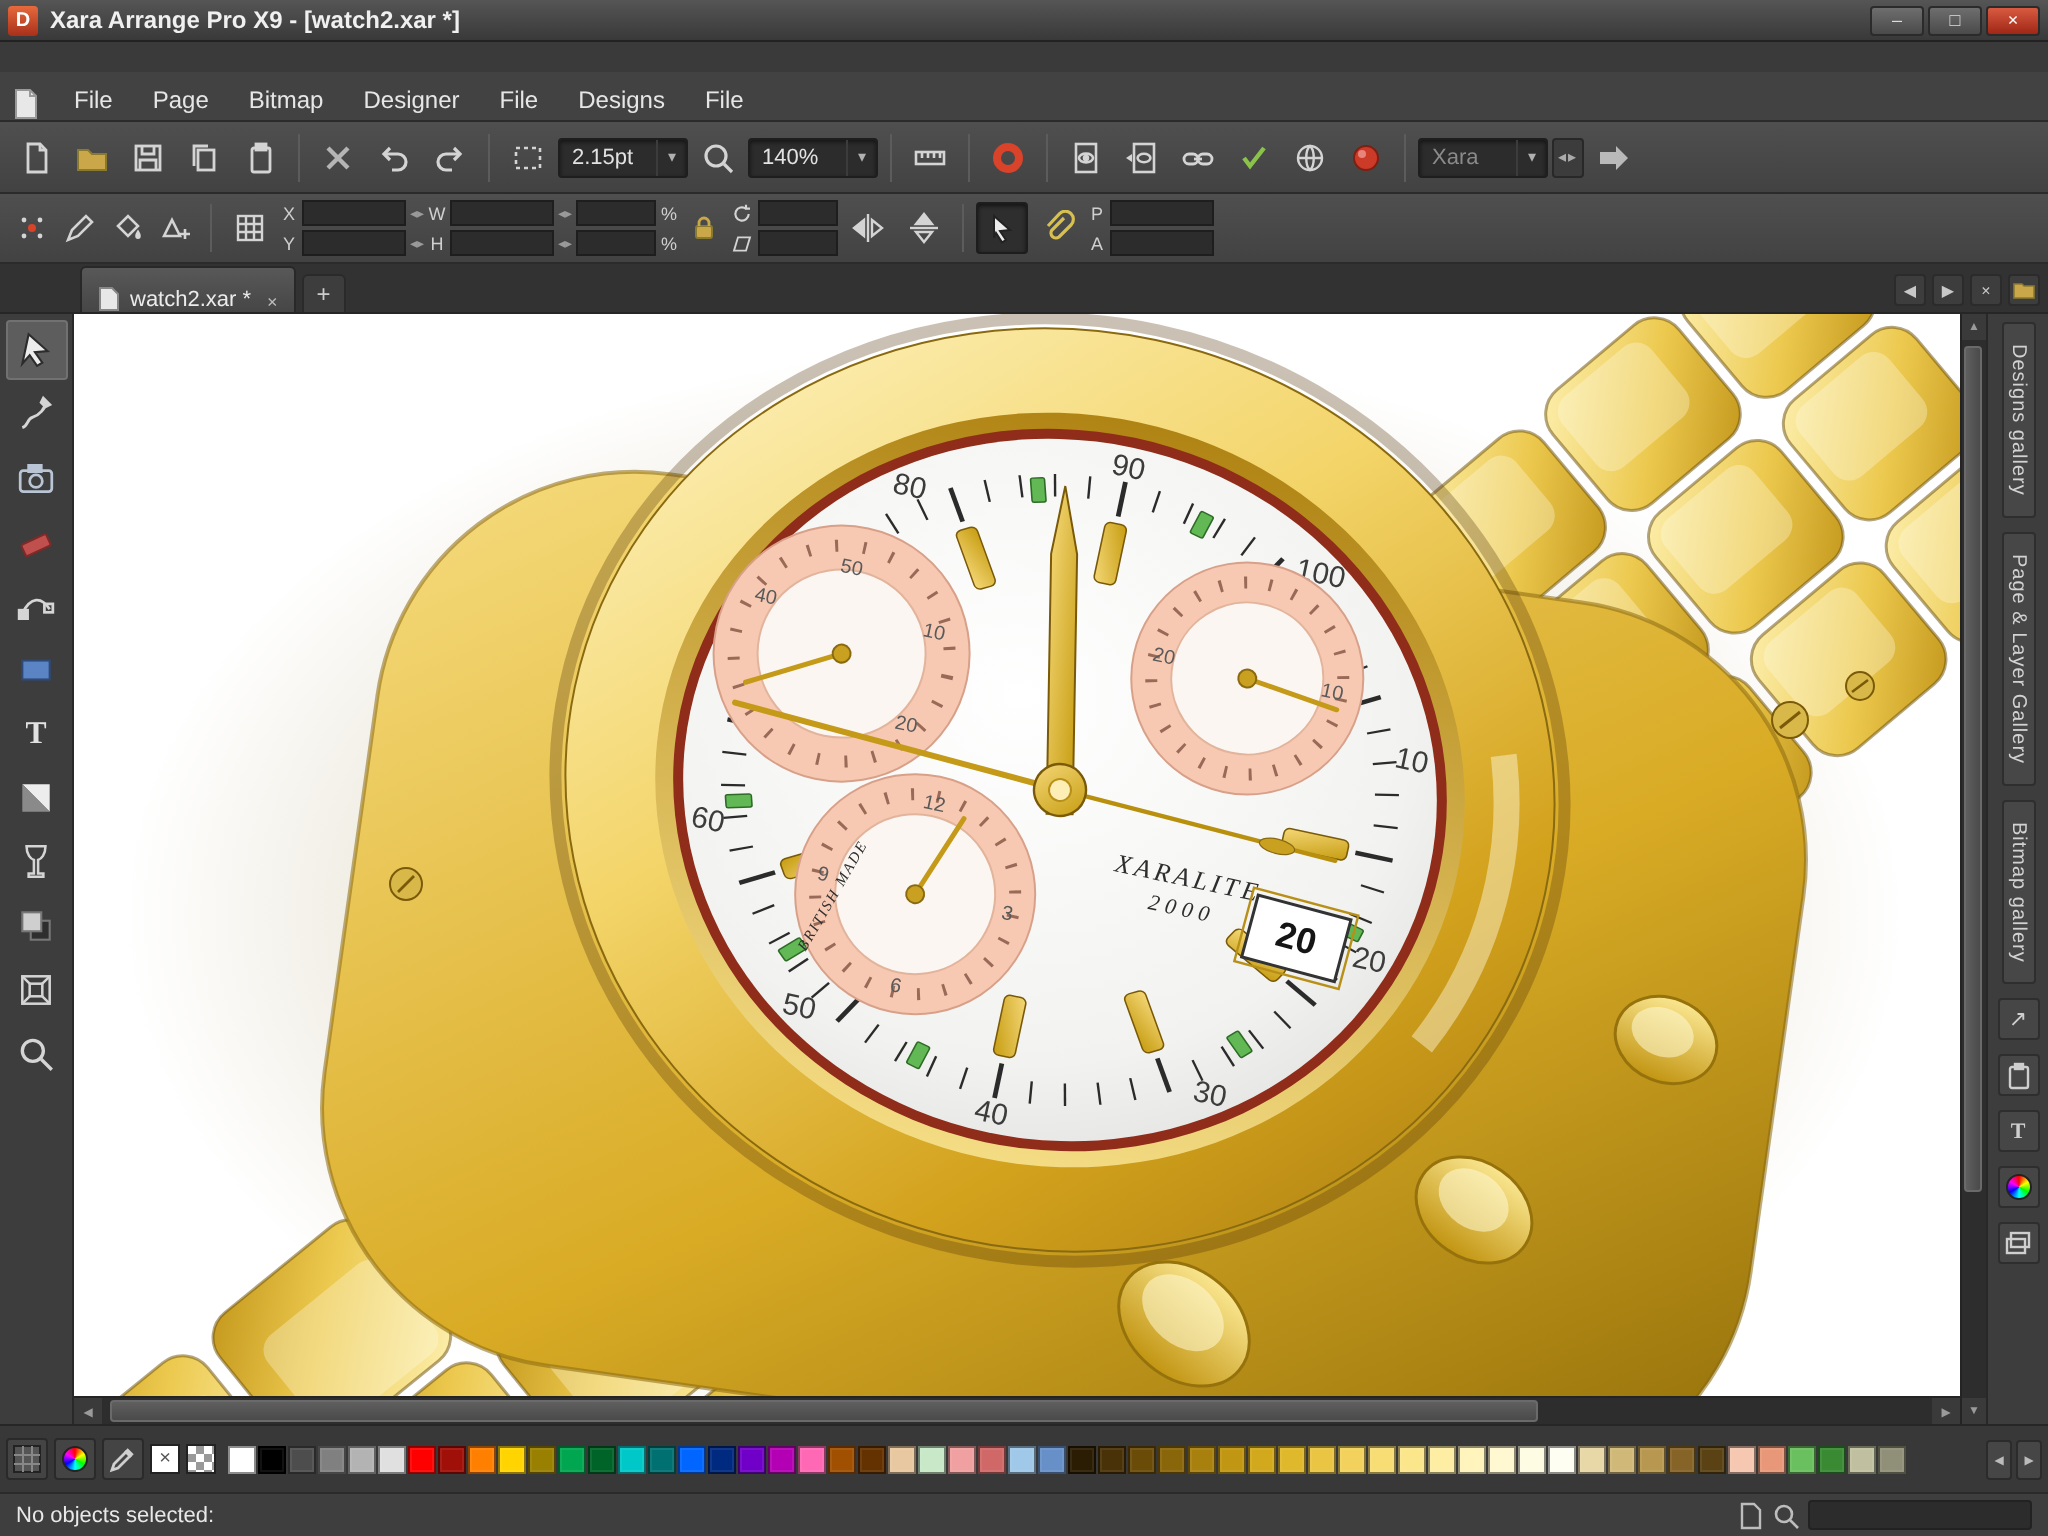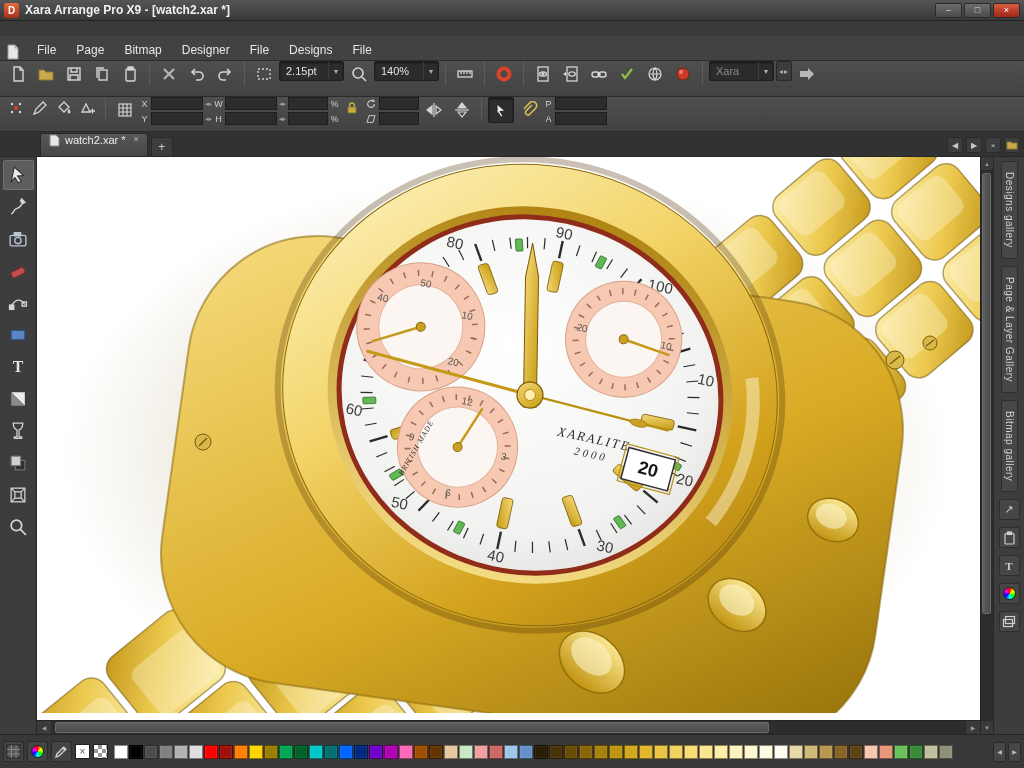--- a/index.html
+++ b/index.html
@@ -18,21 +18,21 @@
     color:#ddd; font-size:9px; display:flex; align-items:center; justify-content:center; border-radius:2px; }
   .wbtn.close { background:linear-gradient(#d85b40,#a02616); color:#fff; }
 
   
   .menubar { height:25px; background:#424242; display:flex; align-items:flex-end; padding:0 6px; gap:2px;
     border-bottom:1px solid #2b2b2b;margin-top:15px; }
   .mdoc { margin-right:6px; display:flex; }
   .mitem { color:#e6e6e6; font-size:12px; padding:3px 9px; border-radius:2px; }
 
   
-  .tb { display:flex; gap:2px; padding:0 5px;
+  .tb { display:flex; align-items:center; gap:2px; padding:0 5px;
     background:linear-gradient(#4f4f4f,#424242); border-bottom:1px solid #2b2b2b; }
   .tb1 { height:36px; } .tb2 { height:35px; }
   .tbtn { width:26px; height:26px; display:flex; align-items:center; justify-content:center;
     background:transparent; border:1px solid transparent; border-radius:2px; padding:0; }
   .tbtn.small { width:22px; height:22px; }
   .tbtn.pressed { background:#2e2e2e; border:1px solid #1d1d1d; box-shadow:inset 0 1px 2px rgba(0,0,0,.6); }
   .sep { width:1px; height:24px; background:#2e2e2e; border-right:1px solid #5c5c5c; margin:0 4px; }
   .combo { display:flex; align-items:center; height:20px; background:#2c2c2c; border:1px solid #1e1e1e;
     box-shadow:inset 0 1px 2px rgba(0,0,0,.55); color:#e2e2e2; font-size:11px; padding-left:6px; border-radius:2px; }
   .combo .cv { min-width:42px; }
@@ -46,21 +46,21 @@
   .frow { display:flex; align-items:center; gap:2px; }
   .flbl { color:#cfcfcf; font-size:9px; width:9px; text-align:center; }
   .fld { width:52px; height:13px; background:#2c2c2c; border:1px solid #1e1e1e; color:#ddd; font-size:9px;
     display:flex; align-items:center; padding:0 3px; }
   .fld.short { width:40px; }
   .spin { font-size:7px; color:#9a9a9a; letter-spacing:0; }
 
   
   .tabbar { height:25px; background:#323232; display:flex; align-items:flex-end; padding-left:40px;
     border-bottom:1px solid #262626; }
-  .tab { height:23px; display:flex; align-items:flex-start; gap:5px; background:linear-gradient(#585858,#464646);
+  .tab { height:23px; display:flex; align-items:flex-end; gap:5px; background:linear-gradient(#585858,#464646);
     border:1px solid #282828; border-bottom:none; color:#ececec; font-size:11px; padding:0 8px;
     border-radius:3px 3px 0 0; }
   .tabx { color:#bbb; font-size:9px; margin-left:3px; }
   .plustab { width:22px; height:19px; background:#3d3d3d; border:1px solid #2a2a2a; border-bottom:none;
     color:#ccc; font-size:12px; display:flex; align-items:center; justify-content:center; margin-left:3px;
     border-radius:3px 3px 0 0; }
   .tab-controls { margin-left:auto; display:flex; align-items:center; gap:3px; padding:0 4px 3px 0; }
   .tcbtn { width:16px; height:16px; display:flex; align-items:center; justify-content:center; color:#c8c8c8;
     font-size:8px; background:#3d3d3d; border:1px solid #2b2b2b; border-radius:2px; }
 
@@ -1031,14 +1031,31 @@
         <div class="swatch" style="background: rgb(58, 138, 52);"></div>
         <div class="swatch" style="background: rgb(192, 192, 160);"></div>
         <div class="swatch" style="background: rgb(144, 144, 120);"></div>
       </div>
     <div class="pal-arrows">
       <div class="pabtn">◀</div>
       <div class="pabtn">▶</div>
     </div>
   </div>
 
+  <div class="status">
+    <span>No objects selected:</span>
+    <div class="sicons">
+      <span class="ic">
+          <svg width="13" height="14" viewBox="0 0 13 14" fill="none" stroke="#bdbdbd" stroke-width="1.2">
+            <path d="M2 1h6l3 3v9H2z"></path>
+          </svg>
+        </span>
+      <span class="ic">
+          <svg width="14" height="14" viewBox="0 0 14 14" fill="none" stroke="#bdbdbd" stroke-width="1.3">
+            <circle cx="6" cy="6" r="4"></circle>
+            <path d="M9 9l4 4"></path>
+          </svg>
+        </span>
+      <div class="sfield"></div>
+    </div>
+  </div>
 
 </div>
 
 </body></html>

